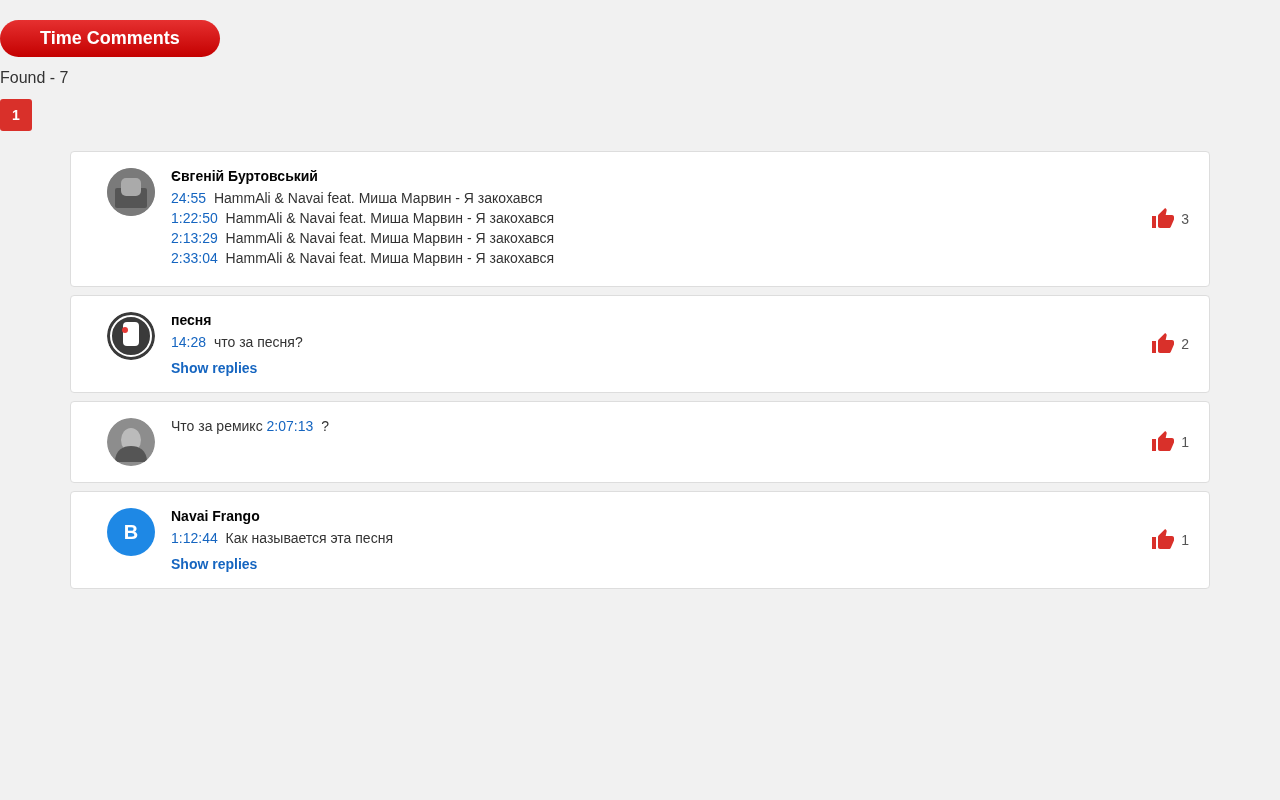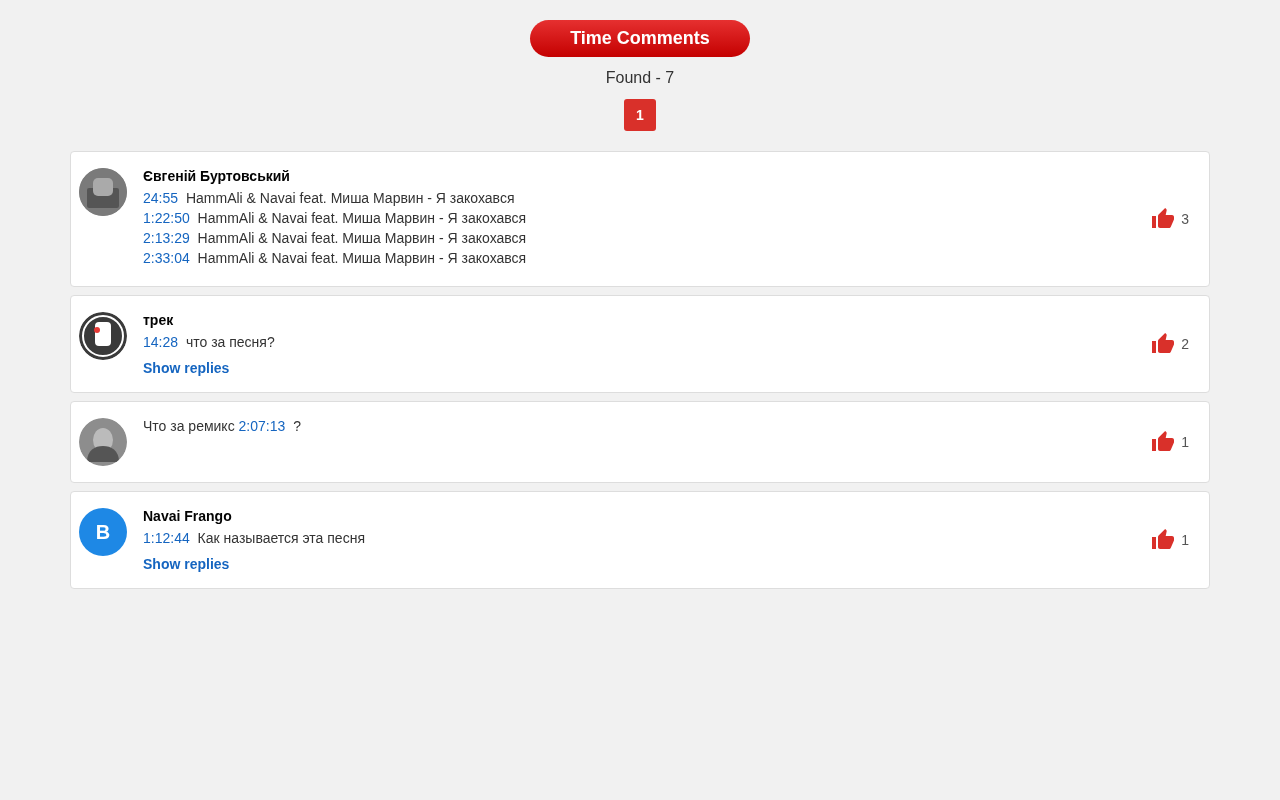--- a/index.html
+++ b/index.html
@@ -15,21 +15,21 @@
     .page-wrapper {
       max-width: 1280px;
       margin: 0 auto;
       padding: 20px 0;
     }
 
     
     .header-section {
       display: flex;
       flex-direction: column;
-      align-items: center;
+      align-items: flex-start;
       margin-bottom: 20px;
     }
 
     .title-badge {
       background: linear-gradient(to bottom, #e63030, #c40000);
       color: #fff;
       font-weight: bold;
       font-size: 18px;
       padding: 8px 40px;
       border-radius: 30px;
@@ -63,21 +63,21 @@
     .comments-area {
       width: 1140px;
       margin: 0 auto;
     }
 
     .comment-card {
       background: #fff;
       border: 1px solid #ddd;
       border-radius: 4px;
       margin-bottom: 8px;
-      padding: 16px 8px;
+      padding: 16px 36px;
       display: flex;
       align-items: flex-start;
       position: relative;
     }
 
     .avatar {
       width: 48px;
       height: 48px;
       border-radius: 50%;
       background: #ccc;
@@ -211,21 +211,21 @@
     <div class="comment-card">
       <div class="avatar">
         <svg width="48" height="48" viewBox="0 0 48 48">
           <circle cx="24" cy="24" r="24" fill="#3a3a3a"></circle>
           <circle cx="24" cy="24" r="20" fill="none" stroke="#fff" stroke-width="2"></circle>
           <rect x="16" y="10" width="16" height="24" rx="4" fill="#fff"></rect>
           <circle cx="18" cy="18" r="3" fill="#e53935"></circle>
         </svg>
       </div>
       <div class="comment-body">
-        <div class="comment-username">трек</div>
+        <div class="comment-username">песня</div>
         <div class="comment-line">
           <span class="timestamp">14:28</span>
           <span> что за песня?</span>
         </div>
         <button class="show-replies-btn">Show replies</button>
       </div>
       <div class="like-section">
         <svg class="like-icon" viewBox="0 0 24 24" xmlns="http://www.w3.org/2000/svg">
           <path d="M1 21h4V9H1v12zm22-11c0-1.1-.9-2-2-2h-6.31l.95-4.57.03-.32c0-.41-.17-.79-.44-1.06L14.17 1 7.59 7.59C7.22 7.95 7 8.45 7 9v10c0 1.1.9 2 2 2h9c.83 0 1.54-.5 1.84-1.22l3.02-7.05c.09-.23.14-.47.14-.73v-2z" fill="#d9302a"></path>
         </svg>

